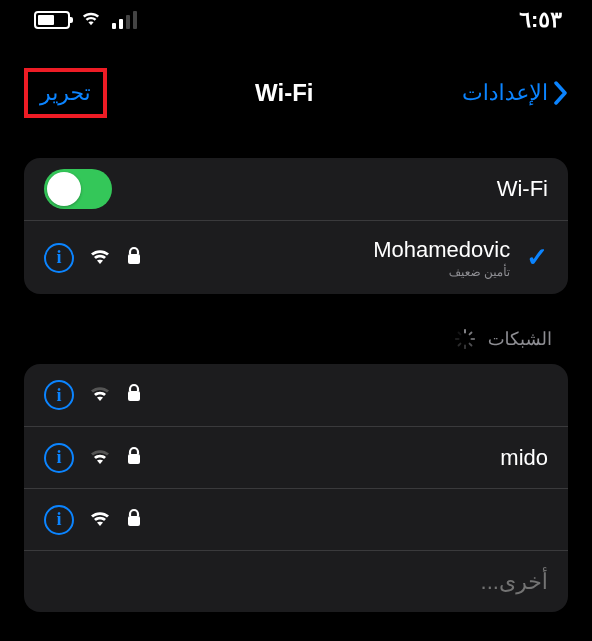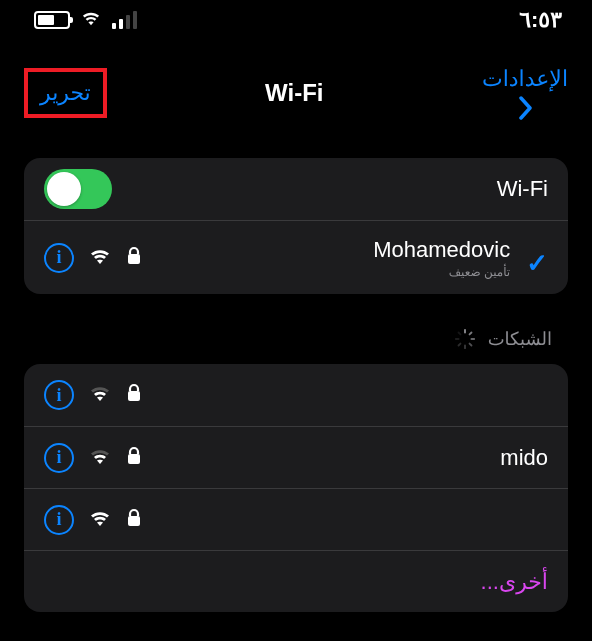--- a/index.html
+++ b/index.html
@@ -4,53 +4,53 @@
 <style>
   * { margin: 0; padding: 0; box-sizing: border-box; }
   html, body { width: 592px; height: 641px; background: #000; font-family: -apple-system, "SF Pro Text", "Helvetica Neue", Arial, sans-serif; color: #fff; overflow: hidden; direction: ltr; }
   
   .status-bar { height: 40px; display: flex; align-items: center; justify-content: space-between; padding: 0 30px 0 34px; }
   .status-left { display: flex; align-items: center; gap: 10px; }
   .status-time { font-size: 22px; font-weight: 600; direction: rtl; }
   
   .nav { height: 70px; display: flex; align-items: center; justify-content: space-between; padding: 0 24px; margin-top: 18px; }
   .nav-title { font-size: 24px; font-weight: 600; flex: 1; text-align: center; }
-  .nav-back { display: flex; align-items: center; color: #0b84ff; font-size: 22px; gap: 4px; cursor: pointer; flex-direction: column; }
+  .nav-back { display: flex; align-items: center; color: #0b84ff; font-size: 22px; gap: 4px; cursor: pointer; }
   .nav-edit { color: #0b84ff; font-size: 22px; cursor: pointer; border: 4px solid #ee1c25; padding: 8px 12px; }
   
   .section { background: #1c1c1e; margin: 30px 24px 0 24px; border-radius: 16px; overflow: hidden; }
   .section.no-margin-top { margin-top: 14px; }
   
   .row { display: flex; align-items: center; justify-content: space-between; min-height: 62px; padding: 10px 20px; border-top: 1px solid #3a3a3c; }
   .row:first-child { border-top: none; }
   .row.tall { min-height: 74px; }
   
   .row-left { display: flex; align-items: center; gap: 14px; }
-  .row-right { display: flex; align-items: flex-end; gap: 16px; }
+  .row-right { display: flex; align-items: center; gap: 16px; }
   .row-label { font-size: 22px; color: #fff; }
   .row-sub { font-size: 12px; color: #8e8e93; margin-top: 2px; text-align: right; }
   .row-text { display: flex; flex-direction: column; align-items: flex-end; }
   
   .switch { width: 68px; height: 40px; background: #34c759; border-radius: 20px; position: relative; cursor: pointer; }
   .switch-knob { position: absolute; left: 3px; top: 3px; width: 34px; height: 34px; background: #fff; border-radius: 50%; box-shadow: 0 1px 3px rgba(0,0,0,.3); }
   
   .info-icon { width: 30px; height: 30px; border: 2px solid #0b84ff; border-radius: 50%; display: flex; align-items: center; justify-content: center; cursor: pointer; }
   .info-icon span { color: #0b84ff; font-size: 18px; font-weight: 600; font-family: Georgia, serif; }
   
   .wifi-icon { display: inline-block; }
   .lock-icon { display: inline-block; }
   .check { color: #0b84ff; font-size: 26px; font-weight: 700; }
   
   .section-header { display: flex; align-items: center; justify-content: flex-end; gap: 12px; margin: 34px 40px 0 40px; font-family: Liberation Serif, serif; }
   .section-header-text { font-size: 18px; color: #8e8e93; direction: rtl; }
   .spinner { width: 22px; height: 22px; position: relative; }
   .spinner svg { width: 22px; height: 22px; }
   
   .other-row { justify-content: flex-end; }
-  .other-label { font-size: 22px; color: #d946ef; direction: rtl; }
+  .other-label { font-size: 22px; color: #737373; direction: rtl; }
 
   .battery { width: 36px; height: 18px; border: 2px solid #fff; border-radius: 4px; position: relative; }
   .battery::after { content: ""; position: absolute; right: -5px; top: 4px; width: 3px; height: 6px; background: #fff; border-radius: 0 2px 2px 0; }
   .battery-fill { position: absolute; left: 2px; top: 2px; bottom: 2px; width: 50%; background: #fff; border-radius: 1px; }
   
   .signal-bars { display: flex; align-items: flex-end; gap: 3px; height: 18px; }
   .signal-bars span { width: 4px; background: #444; border-radius: 1px; }
   .signal-bars span:nth-child(1){height:6px;background:#fff;}
   .signal-bars span:nth-child(2){height:10px;background:#fff;}
   .signal-bars span:nth-child(3){height:14px;}

